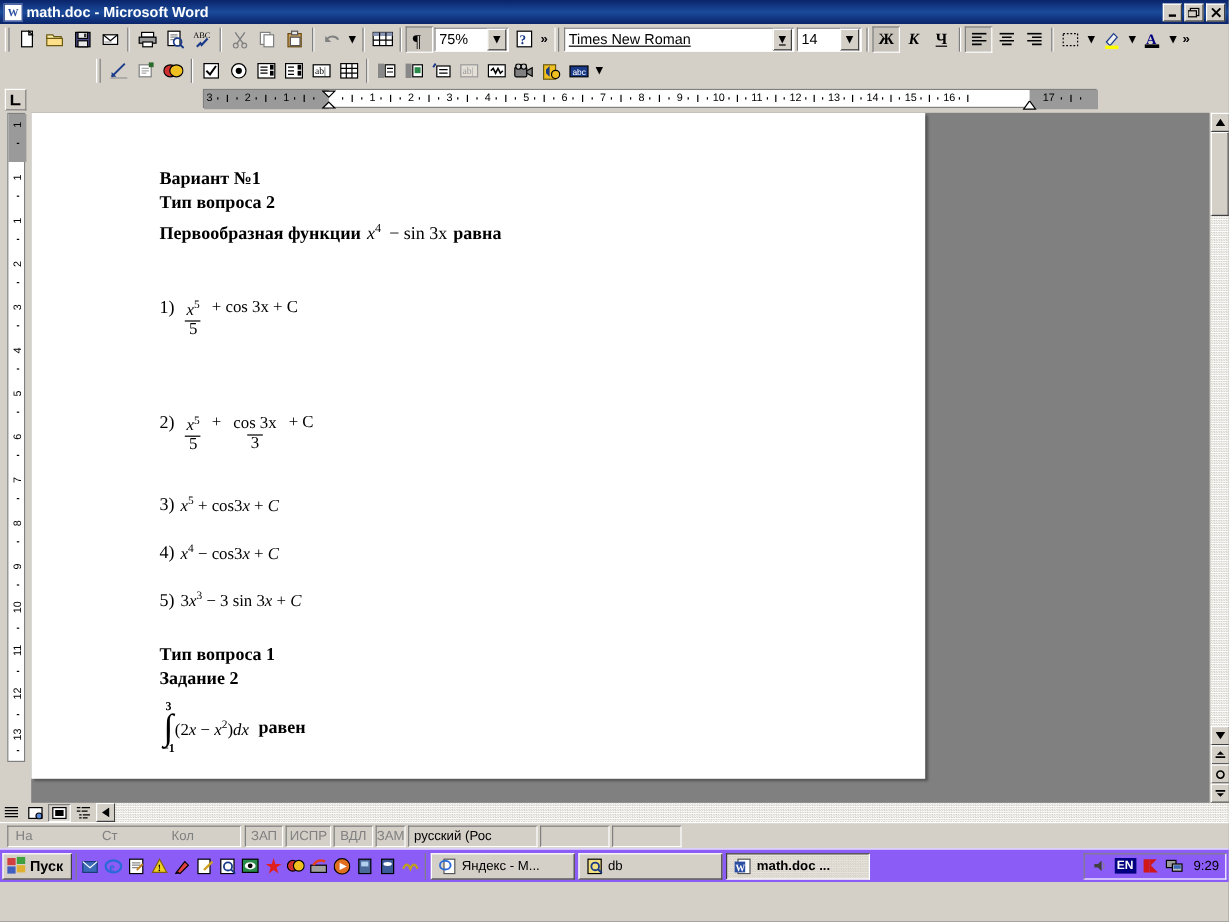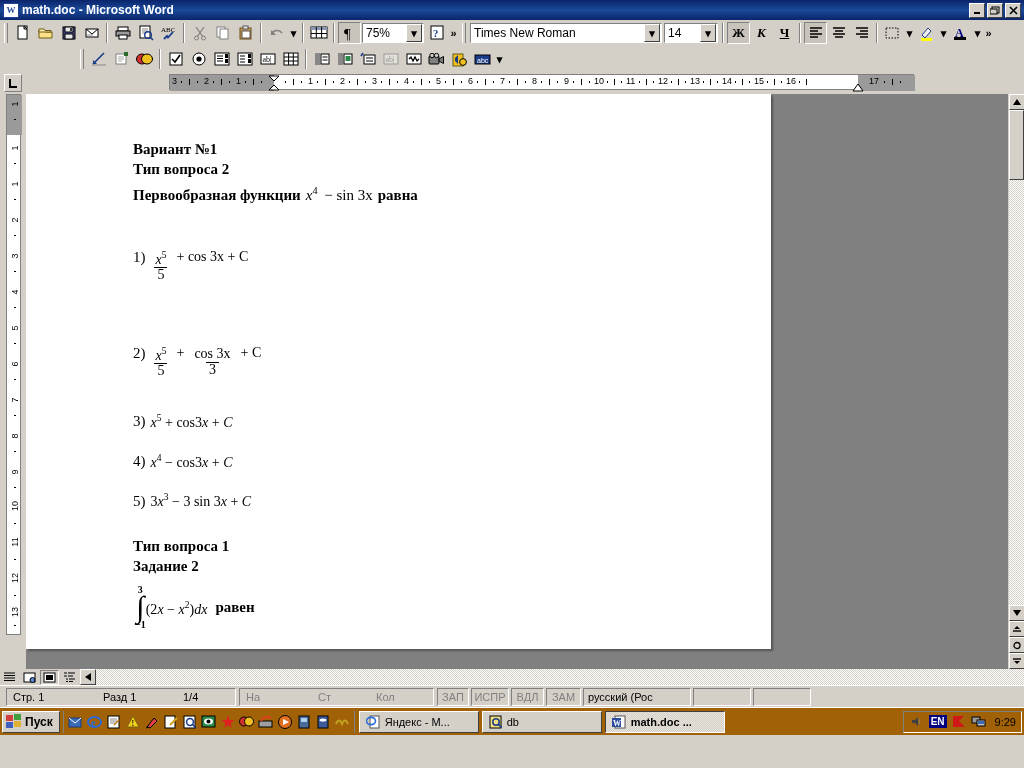--- a/index.html
+++ b/index.html
@@ -100,21 +100,21 @@
     white-space: nowrap; overflow: hidden;
     font-family: "Liberation Sans", sans-serif;
   }
   .combo .drop {
     width: 16px; height: 18px; background: #d4d0c8; margin-right: 1px;
     border-top: 1px solid #fff; border-left: 1px solid #fff;
     border-right: 1px solid #404040; border-bottom: 1px solid #404040;
     display: flex; align-items: center; justify-content: center;
   }
   .combo-zoom { width: 62px; }
-  .combo-font { width: 192px; }
+  .combo-font { width: 192px; text-decoration: underline; }
   .combo-size { width: 54px; }
   .chev { font-size: 11px; font-weight: bold; color: #000; line-height: 1; }
   .tb2 { height: 26px; }
 
   
   .rulerrow { height: 22px; display: flex; background: #d4d0c8; }
   .tabsel {
     width: 26px; height: 22px; display: flex; align-items: center; justify-content: center;
     background: #d4d0c8;
   }
@@ -256,21 +256,21 @@
     height: 18px; display: flex; align-items: center;
     border-top: 1px solid #808080; border-left: 1px solid #808080;
     border-right: 1px solid #fff; border-bottom: 1px solid #fff;
     margin-right: 3px;
   }
   .sb-group .seg { padding: 0 6px; white-space: nowrap; }
   .dim { color: #808080; }
 
   
   .taskbar {
-    height: 28px; background: #a16207; display: flex; align-items: center;
+    height: 28px; background: #8b5cf6; display: flex; align-items: center;
     border-top: 1px solid #fff; padding: 0 2px;
   }
   .startbtn {
     height: 22px; display: flex; align-items: center; gap: 3px;
     padding: 0 6px 0 3px; background: #d4d0c8;
     border-top: 1px solid #fff; border-left: 1px solid #fff;
     border-right: 1px solid #404040; border-bottom: 1px solid #404040;
     font-weight: bold; font-size: 12px;
   }
   .ql {
@@ -959,34 +959,29 @@
     <div class="sb-btn">
       <svg width="7" height="8">
           <path d="M6 0 L6 8 L0 4 Z" fill="#000"></path>
         </svg>
     </div>
     <div class="hs-track"></div>
   </div>
 
   <div class="statusbar">
     <div style="width:6px"></div>
-    <div class="sb-group" style="width:230px">
-      <span class="seg" style="width:90px">Стр.  1</span>
-      <span class="seg" style="width:80px">Разд 1</span>
-      <span class="seg">1/4</span>
-    </div>
     <div class="sb-group" style="width:195px">
       <span class="seg dim" style="width:72px">На</span>
       <span class="seg dim" style="width:58px">Ст</span>
       <span class="seg dim">Кол</span>
     </div>
     <div class="sb-cell dim" style="width:32px;justify-content:center">ЗАП</div>
     <div class="sb-cell dim" style="width:38px;justify-content:center">ИСПР</div>
     <div class="sb-cell dim" style="width:33px;justify-content:center">ВДЛ</div>
-    <div class="sb-cell dim" style="width:35px;justify-content:center">ЗАМ</div>
+    <div class="sb-cell dim" style="width:25px;justify-content:center">ЗАМ</div>
     <div class="sb-cell" style="width:108px">русский (Рос</div>
     <div class="sb-cell" style="width:58px"></div>
     <div class="sb-cell" style="width:58px"></div>
   </div>
 
   <div class="taskbar">
     <div class="startbtn">
       <svg width="16" height="15">
           <rect x="0" y="1" width="7" height="6" fill="#d04040"></rect>
           <rect x="8" y="0" width="7" height="6" fill="#40a040"></rect>

